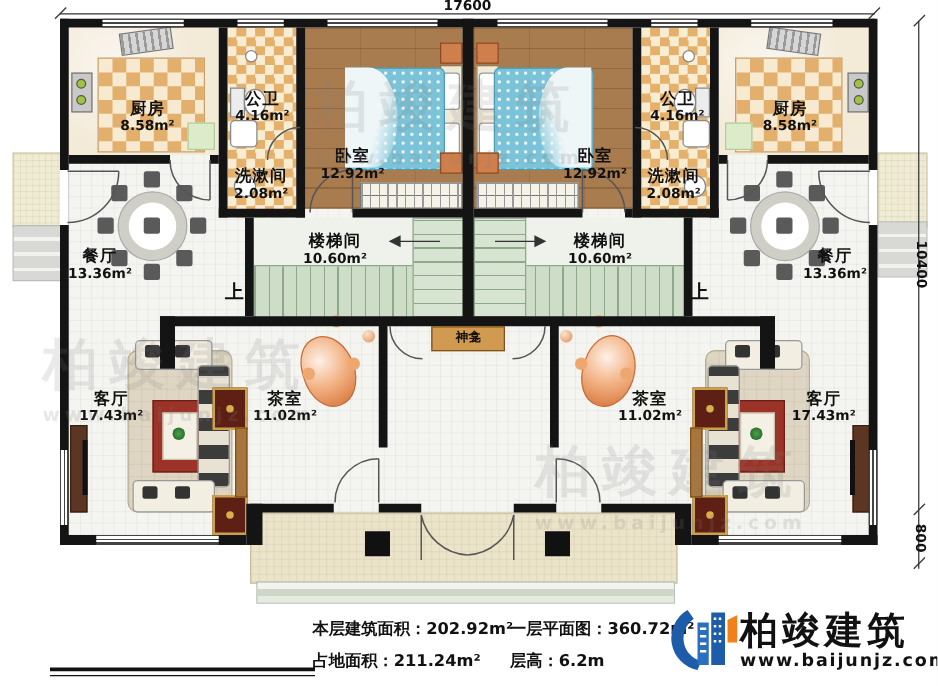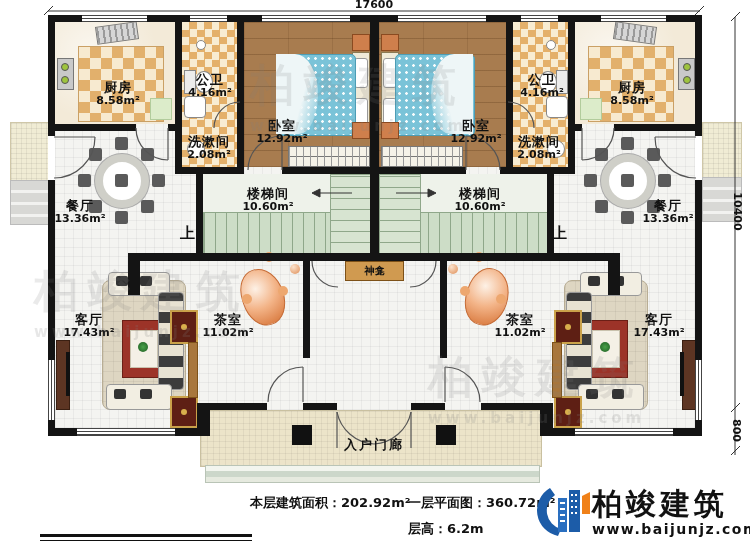--- a/index.html
+++ b/index.html
@@ -375,41 +375,42 @@
     <span class="nm">茶室</span>
     <span class="ar">11.02m²</span>
     </div>
   <div class="rlabel" style="left:487px;top:312px;width:66px;">
     <span class="nm">茶室</span>
     <span class="ar">11.02m²</span>
     </div>
 
   <div class="uplabel" style="left:180px;top:224px;">上</div>
   <div class="uplabel" style="left:552px;top:224px;">上</div>
-  <div class="porchlabel" style="left:324px;top:436px;width:100px;">入户门廊</div>
 
   <div class="dim" style="left:339px;top:-2px;width:70px;">17600</div>
   <div class="dim dim-v" style="left:712px;top:205px;width:50px;">10400</div>
   <div class="dim dim-v" style="left:718px;top:424px;width:36px;">800</div>
 
   <div class="wm" style="left:250px;top:56px;">
     <span>柏竣建筑</span>
     <small>www.baijunjz.com</small></div>
   <div class="wm" style="left:34px;top:262px;">
     <span>柏竣建筑</span>
     <small>www.baijunjz.com</small></div>
   <div class="wm" style="left:428px;top:348px;">
     <span>柏竣建筑</span>
     <small>www.baijunjz.com</small></div>
 
   <div class="uline1" style="left:40px;top:534px;width:212px;height:3px;"></div>
   <div class="uline1" style="left:40px;top:540px;width:212px;height:1px;"></div>
 
   <div class="stat" style="left:250px;top:494px;">
     <span>本层建筑面积：</span><span>202.92m²</span></div>
+  <div class="stat" style="left:250px;top:520px;">
+    <span>占地面积：</span><span>211.24m²</span></div>
   <div class="stat" style="left:408px;top:494px;">
     <span>一层平面图：</span><span>360.72m²</span></div>
   <div class="stat" style="left:408px;top:520px;">
     <span>层高：</span><span>6.2m</span></div>
 
   <svg class="abs z6" style="left:536px;top:482px;" width="54" height="58" viewBox="0 0 54 58">
     <path d="M22,54 A26,26 0 0 1 14,6 L19,13 A19,19 0 0 0 25,47 Z" fill="#1c5ca8"></path>
     <rect x="22" y="16" width="9" height="34" fill="#2a6fc0"></rect>
     <rect x="24" y="20" width="5" height="2" fill="#fff"></rect>
       <rect x="24" y="26" width="5" height="2" fill="#fff"></rect>

